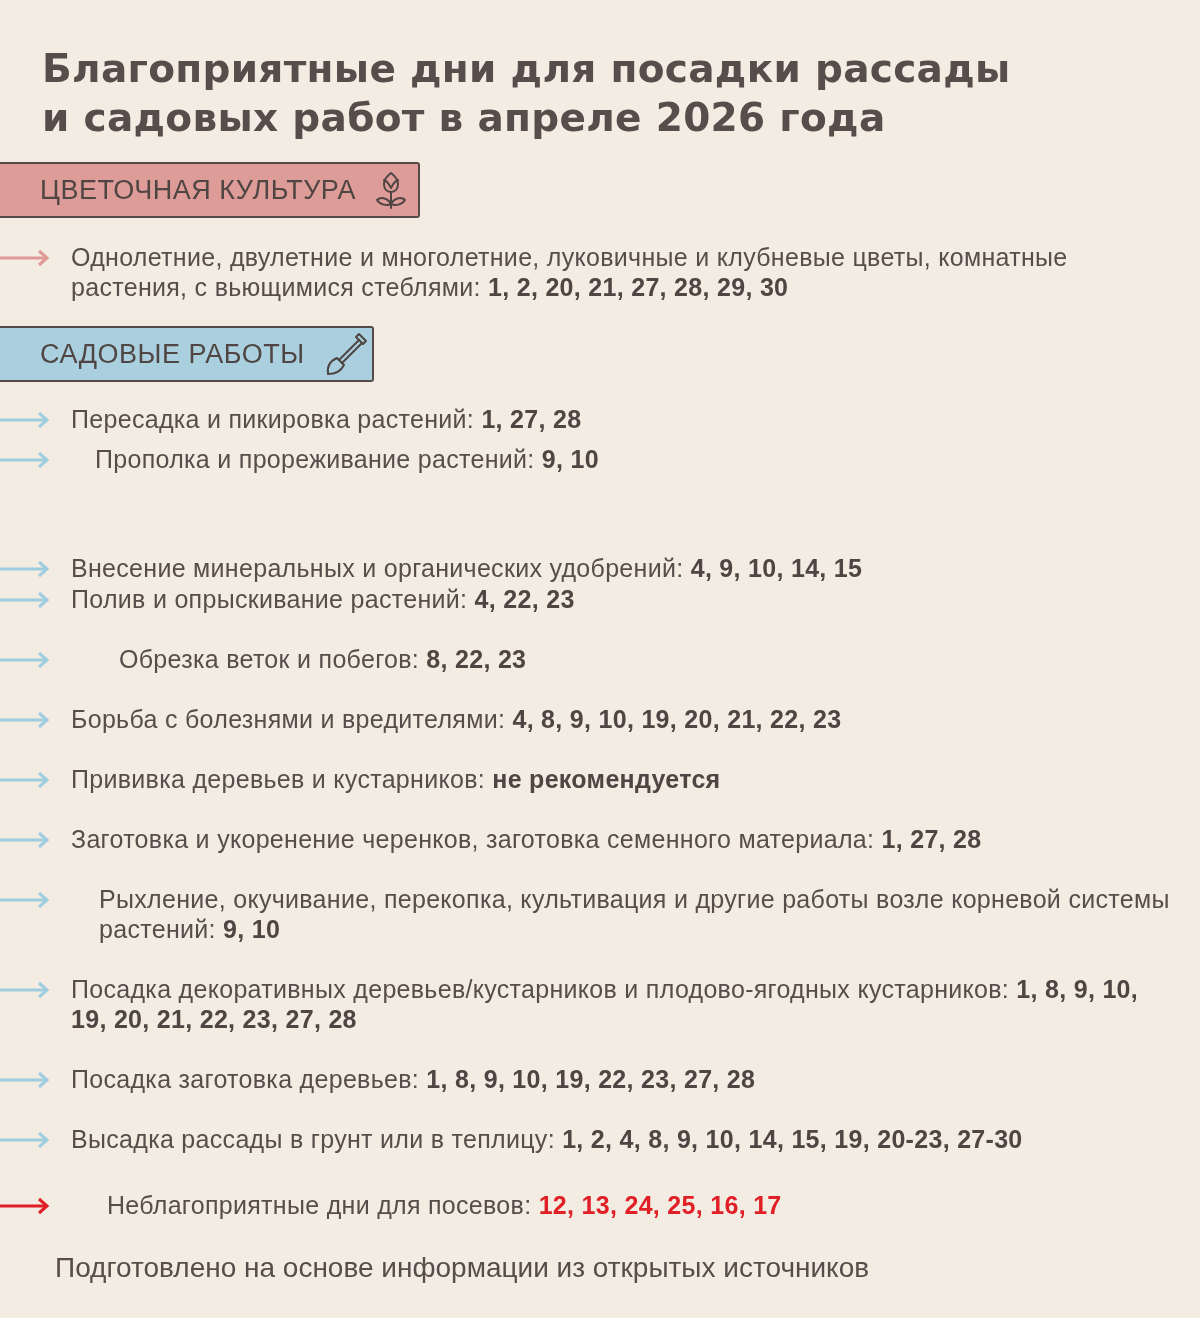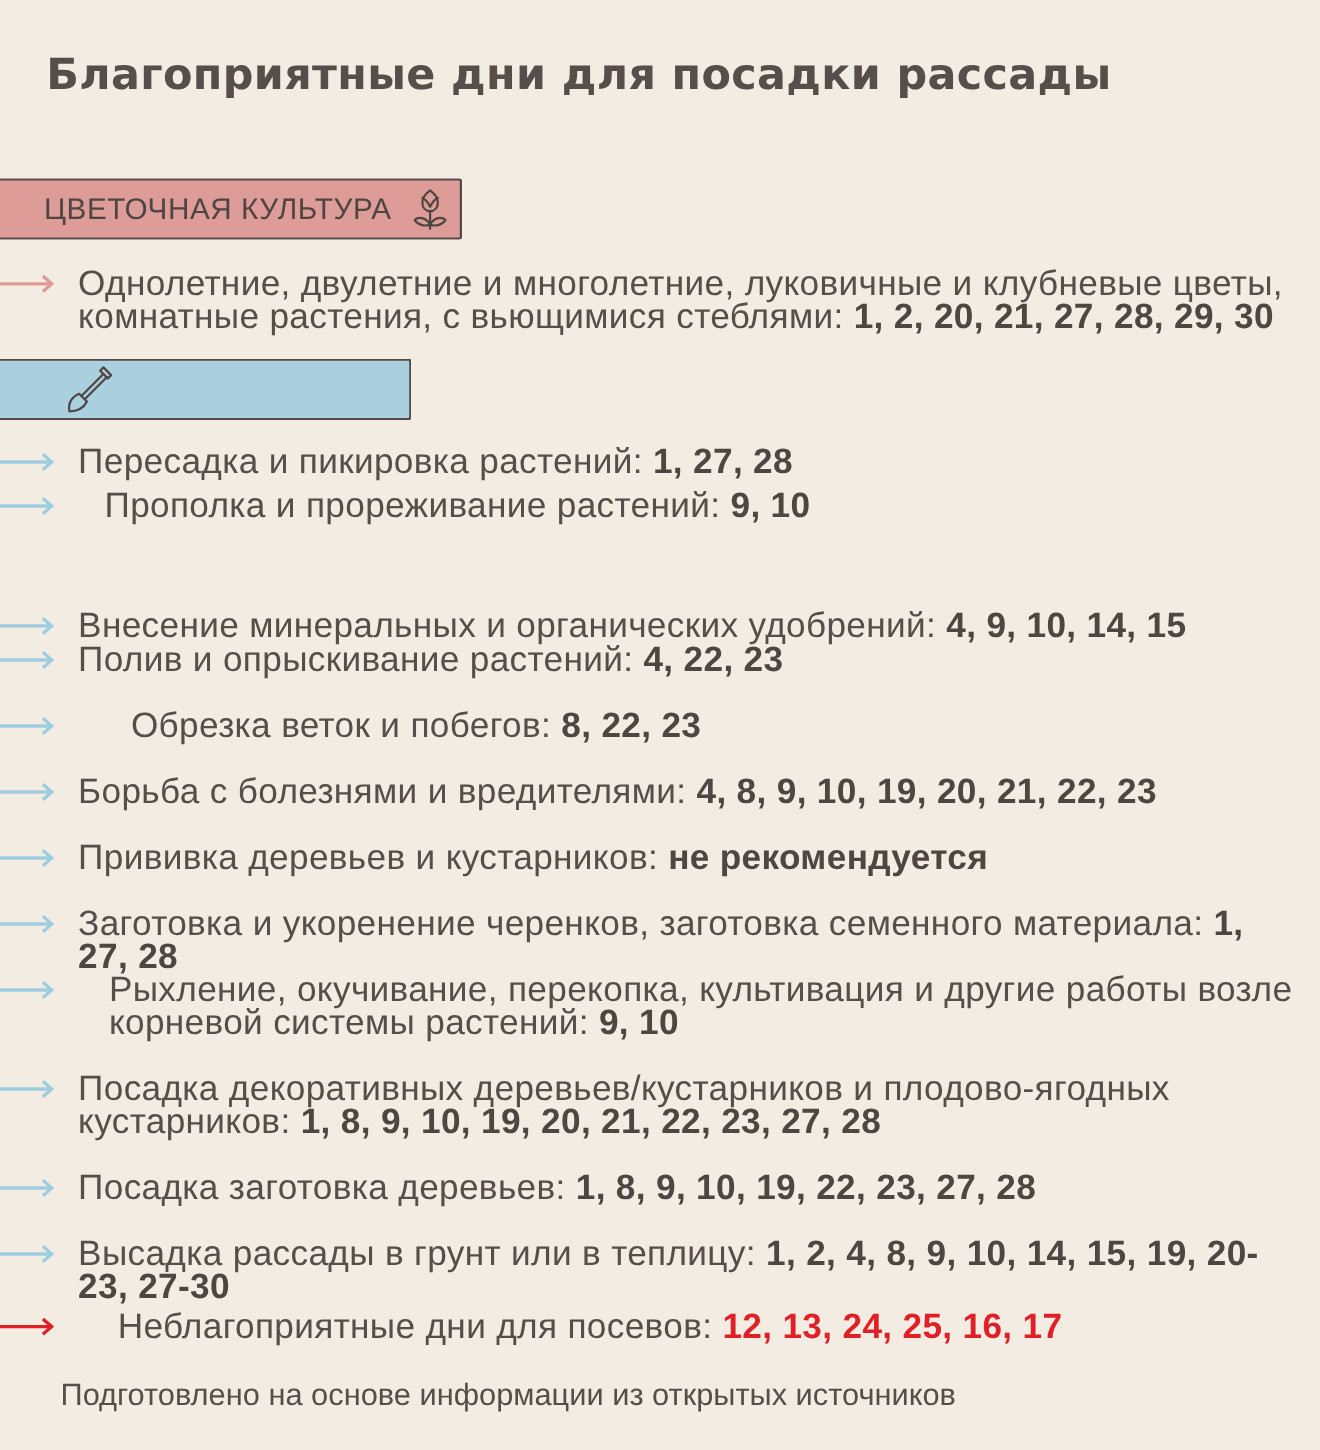--- a/index.html
+++ b/index.html
@@ -20,37 +20,38 @@
     border:2px solid #554a47; border-left:none; border-radius:0 3px 3px 0;
     display:flex; align-items:center; box-sizing:border-box; padding-left:42px;
     font-family:"Liberation Sans", sans-serif; font-size:27px; color:#4f4542;
     letter-spacing:0.5px;
   }
   .badge.flower { top:162px; width:422px; background:#dd9c98; }
   .badge.garden { top:326px; width:376px; background:#aad0e0; }
   .badge .icon { margin-left:18px; display:inline-flex; }
   .item {
     position:absolute; left:0; width:1180px;
-    font-family:"Liberation Sans", sans-serif; font-size:32px; line-height:30px;
+    font-family:"Liberation Sans", sans-serif; font-size:25px; line-height:30px;
     color:#574d4a; letter-spacing:0.3px;
   }
   .item .arrow { position:absolute; left:0; top:6px; width:52px; height:20px; }
   .item .text { margin-left:71px; display:block; }
   .item b { font-weight:bold; color:#4f4542; }
   .item b.red { color:#e01f26; }
   .footer {
     position:absolute; left:55px; top:1252px;
     font-family:"Liberation Sans", sans-serif; font-size:28px; color:#574d4a;
   }
 </style>
 </head>
 <body>
 
 <div class="title">
   <div>Благоприятные дни для посадки рассады</div>
+  <div>и садовых работ в апреле 2026 года</div>
 </div>
 
 <div class="badge flower">
   <span>ЦВЕТОЧНАЯ КУЛЬТУРА</span>
   <span class="icon">
     <svg width="34" height="40" viewBox="0 0 34 40" fill="none" stroke="#4f4542" stroke-width="2" stroke-linecap="round" stroke-linejoin="round">
       <path d="M17 3 C13 6 10 9 10 14 C10 19 13 22 17 22 C21 22 24 19 24 14 C24 9 21 6 17 3 Z"></path>
       <path d="M10 10 C13 11 15 14 17 18 M24 10 C21 11 19 14 17 18"></path>
       <path d="M17 22 V38"></path>
       <path d="M17 34 C13 27 6 27 3 30 C6 35 13 36 17 34 Z"></path>
@@ -64,20 +65,21 @@
     <line x1="0" y1="10" x2="46" y2="10" stroke="#e09a96" stroke-width="3"></line>
     <polyline points="39,3 47,10 39,17" fill="none" stroke="#e09a96" stroke-width="3"></polyline>
   </svg>
   <span class="text">
     <span>Однолетние, двулетние и многолетние, луковичные и клубневые цветы, комнатные растения, с вьющимися стеблями:</span>
     <b>1, 2, 20, 21, 27, 28, 29, 30</b>
   </span>
 </div>
 
 <div class="badge garden">
+  <span>САДОВЫЕ РАБОТЫ</span>
   <span class="icon">
     <svg width="46" height="46" viewBox="0 0 46 46" fill="none" stroke="#4f4542" stroke-width="2" stroke-linecap="round" stroke-linejoin="round">
       <path d="M36 3 L43 10 L40 13 L33 6 Z"></path>
       <path d="M36 9 L16 29 M39 12 L19 32"></path>
       <path d="M14 27 L21 34 C18 40 12 43 5 43 C4 36 7 30 14 27 Z"></path>
     </svg>
   </span>
 </div>
 
 <div class="item" style="top:404px;">

